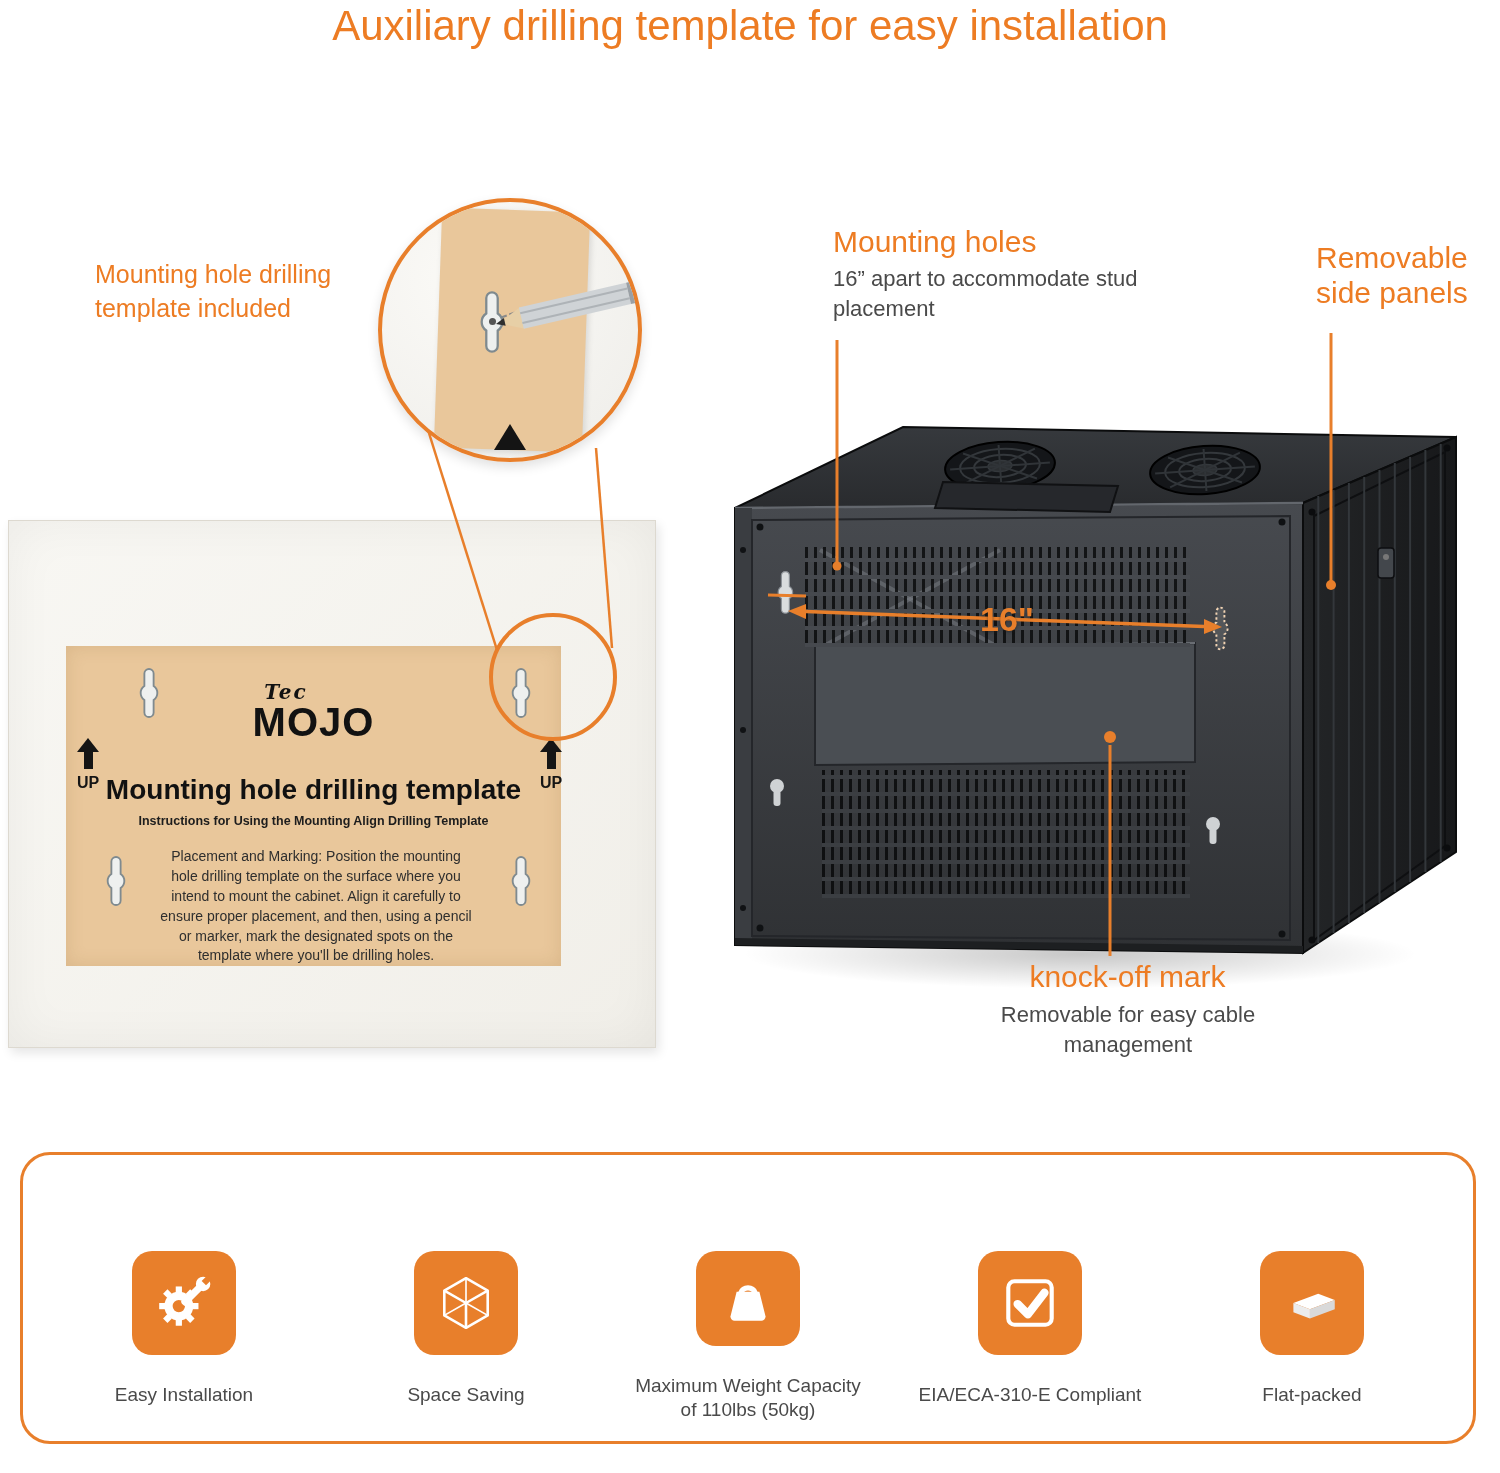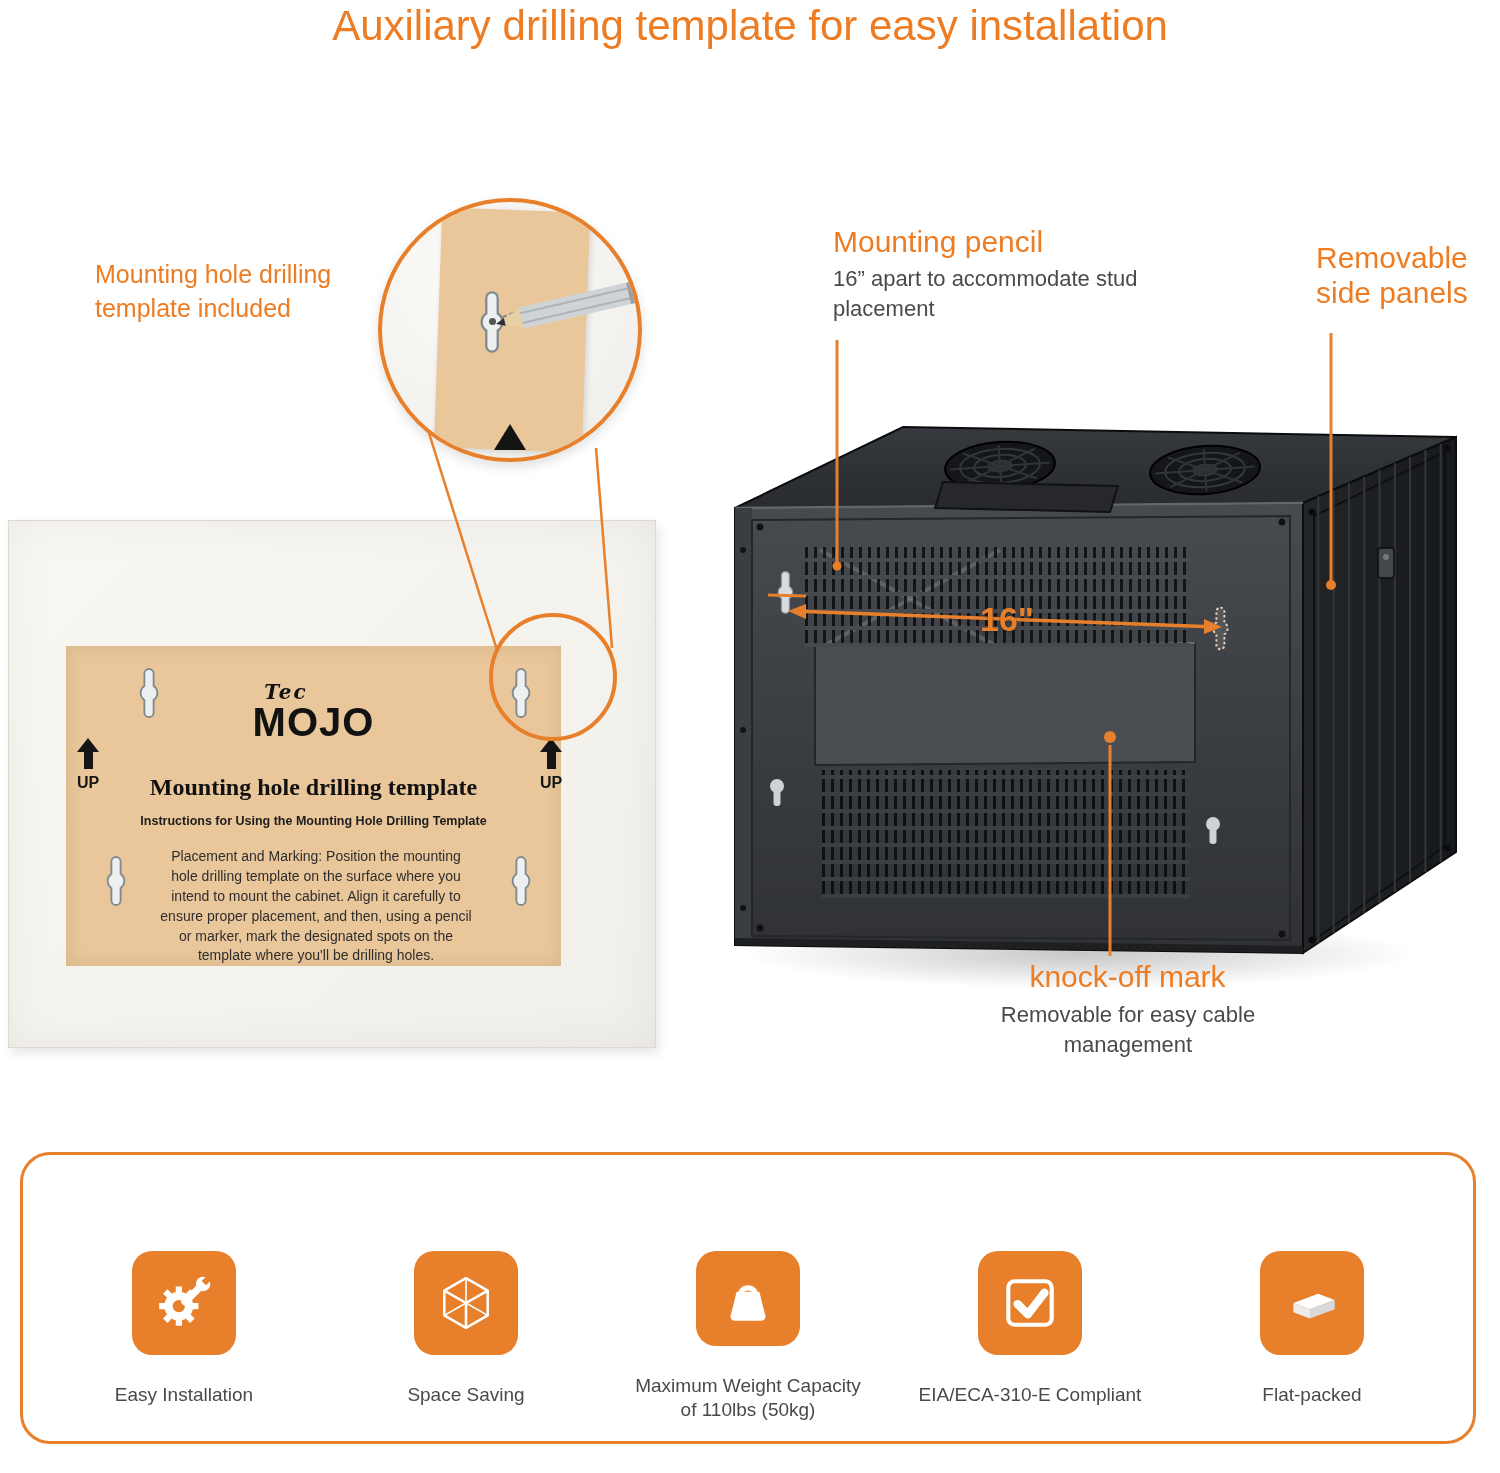--- a/index.html
+++ b/index.html
@@ -35,21 +35,21 @@
   .slot.tl{left:71px; top:21px;} .slot.tr{left:443px; top:21px;}
   .slot.bl{left:38px; top:209px;} .slot.br{left:443px; top:209px;}
   .up-mark{position:absolute; width:40px; text-align:center;}
   .up-mark.left{left:2px; top:92px;} .up-mark.right{left:465px; top:92px;}
   .up-tri{width:0; height:0; margin:0 auto; border-left:11px solid transparent; border-right:11px solid transparent; border-bottom:14px solid #151515;}
   .up-stem{width:9px; height:17px; margin:0 auto; background:#151515;}
   .up-txt{font-size:16px; font-weight:700; color:#151515; margin-top:5px;}
   .logo{position:absolute; left:165px; top:34px; width:165px; text-align:center; color:#121212;}
   .logo .tec{display:block; font-family:"DejaVu Serif", serif; font-style:italic; font-weight:700; font-size:20px; letter-spacing:2px; margin-bottom:-4px; margin-left:-55px;}
   .logo .mojo{display:block; font-size:40px; font-weight:900; letter-spacing:1px;}
-  .sheet-heading{position:absolute; left:0; top:128px; width:100%; text-align:center; font-size:24px; font-weight:800; color:#111;font-family:Liberation Serif, serif;}
+  .sheet-heading{position:absolute; left:0; top:128px; width:100%; text-align:center; font-size:28px; font-weight:800; color:#111;}
   .instr-title{position:absolute; left:0; top:168px; width:100%; text-align:center; font-size:12.5px; font-weight:700; color:#1d1d1d;}
   .instr-body{position:absolute; left:92px; top:201px; width:316px; font-size:14px; line-height:1.42; color:#2e2e2e; text-align:center;}
 
   
   .cab-shadow{position:absolute; left:730px; top:918px; width:700px; height:72px; z-index:0;
     background:radial-gradient(ellipse at center, rgba(0,0,0,.22), rgba(0,0,0,0) 68%);}
   .cabinet{position:absolute; left:690px; top:400px; z-index:1;}
   .vents{position:absolute; z-index:2;}
   .vents-upper{left:805px; top:547px; width:385px; height:100px;
     background-image:repeating-linear-gradient(0deg,#46494e 0 4px, transparent 4px 17px),
@@ -134,21 +134,21 @@
         <div class="up-stem"></div>
         <div class="up-txt">UP</div>
       </div>
 
       <div class="logo">
         <span class="tec">Tec</span>
         <span class="mojo">MOJO</span>
       </div>
 
       <div class="sheet-heading">Mounting hole drilling template</div>
-      <div class="instr-title">Instructions for Using the Mounting Hole Drilling Template</div>
+      <div class="instr-title">Instructions for Using the Mounting Align Drilling Template</div>
       <div class="instr-body">Placement and Marking: Position the mounting hole drilling template on the surface where you intend to mount the cabinet. Align it carefully to ensure proper placement, and then, using a pencil or marker, mark the designated spots on the template where you'll be drilling holes.</div>
     </div>
   </div>
 
   <div class="cab-shadow"></div>
   <svg class="cabinet" width="780" height="580" viewBox="0 0 780 580">
     <defs>
       <linearGradient id="gTop" x1="0" y1="0" x2="0" y2="1">
           <stop offset="0" stop-color="#36393d"></stop>
           <stop offset="1" stop-color="#292b2e"></stop>
@@ -259,21 +259,21 @@
     <polygon points="788,611 806,604 806,619" fill="#E87F2B"></polygon>
     <polygon points="1222,627 1204,619 1204,634" fill="#E87F2B"></polygon>
 
     <line x1="1331" y1="333" x2="1331" y2="582" stroke="#E87F2B" stroke-width="3"></line>
     <circle cx="1331" cy="585" r="5" fill="#E87F2B"></circle>
 
     <circle cx="1110" cy="737" r="6" fill="#E87F2B"></circle>
     <line x1="1110" y1="745" x2="1110" y2="956" stroke="#E87F2B" stroke-width="3"></line>
   </svg>
 
-  <div class="ann t-mounting">Mounting pencil</div>
+  <div class="ann t-mounting">Mounting holes</div>
   <div class="ann-desc d-mounting">16” apart to accommodate stud placement</div>
   <div class="dim-label">16"</div>
   <div class="ann t-side">Removable side panels</div>
   <div class="ann t-knock">knock-off mark</div>
   <div class="ann-desc d-knock">Removable for easy cable management</div>
 
   <div class="features">
 
     <div class="feature">
       <div class="f-icon">

